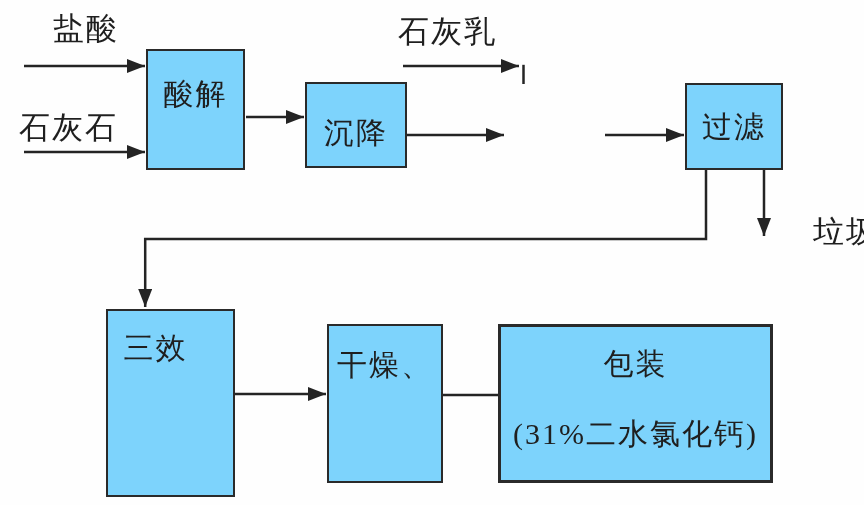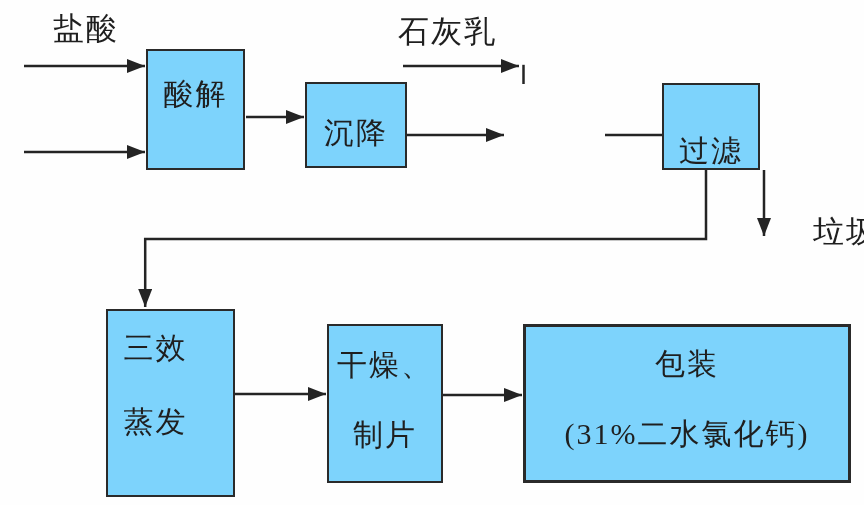--- a/index.html
+++ b/index.html
@@ -41,24 +41,24 @@
     line-height: 34px;
     text-align: center;
   }
   .box.two-line {
     flex-direction: column;
     justify-content: flex-start;
   }
   #box-acidolysis    { left:146px; top:49px;  width:99px;  height:121px; padding-bottom:32px; }
   #box-sedimentation { left:305px; top:82px;  width:102px; height:86px;  padding-top:16px; }
   #box-neutralization{ left:505px; top:84px;  width:100px; height:86px; }
-  #box-filtration    { left:662px; top:83px;  width:98px;  height:87px;align-items:flex-end; }
+  #box-filtration    { left:685px; top:83px;  width:98px;  height:87px; }
   #box-evaporation   { left:106px; top:309px; width:129px; height:188px; padding-top:20px; padding-right:30px; row-gap:40px; }
   #box-drying        { left:327px; top:324px; width:116px; height:159px; padding-top:22px; row-gap:36px; }
-  #box-packaging     { left:523px; top:324px; width:328px; height:159px; border-width:3px; padding-top:20px; row-gap:36px; }
+  #box-packaging     { left:498px; top:324px; width:275px; height:159px; border-width:3px; padding-top:20px; row-gap:36px; }
   .flow-label {
     position: absolute;
     font-size: 31px;
     letter-spacing: 2px;
     white-space: nowrap;
     font-family: Liberation Mono, monospace;
   }
   #label-hcl       { left:53px;  top:8px; }
   #label-limestone { left:19px;  top:107px; }
   #label-limemilk  { left:398px; top:11px; }
@@ -84,44 +84,43 @@
       <path class="wire" d="M523.5,64.8 L523.5,84"></path>
       <line x1="605" y1="135" x2="684" y2="135" marker-end="url(#arr)"></line>
       <path class="wire" d="M706,170 L706,239 L145.2,239 L145.2,307" marker-end="url(#arr)"></path>
       <line x1="764" y1="170" x2="764" y2="236" marker-end="url(#arr)"></line>
       <line x1="235" y1="394" x2="326" y2="394" marker-end="url(#arr)"></line>
       <line x1="443" y1="395" x2="522" y2="395" marker-end="url(#arr)"></line>
     </g>
   </svg>
 
   <div class="flow-label" id="label-hcl">盐酸</div>
+  <div class="flow-label" id="label-limestone">石灰石</div>
   <div class="flow-label" id="label-limemilk">石灰乳</div>
   <div class="flow-label" id="label-waste">垃圾</div>
 
   <div class="box" id="box-acidolysis">
     <span>酸解</span>
   </div>
 
   <div class="box" id="box-sedimentation">
     <span>沉降</span>
   </div>
 
 
   <div class="box" id="box-filtration">
     <span>过滤</span>
   </div>
 
   <div class="box two-line" id="box-evaporation">
     <span>三效</span>
-    <span>蒸发</span>
   </div>
 
   <div class="box two-line" id="box-drying">
     <span>干燥、</span>
-    <span>制片</span>
   </div>
 
   <div class="box two-line" id="box-packaging">
     <span>包装</span>
     <span>(31%二水氯化钙)</span>
   </div>
 
 </div>
 
 </body></html>

